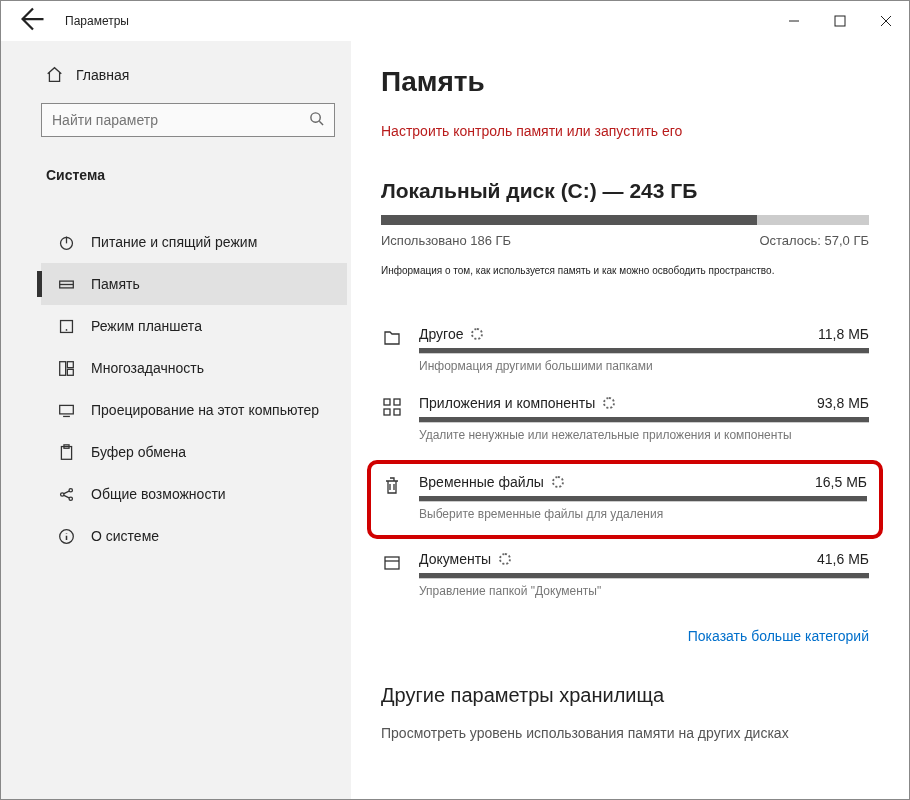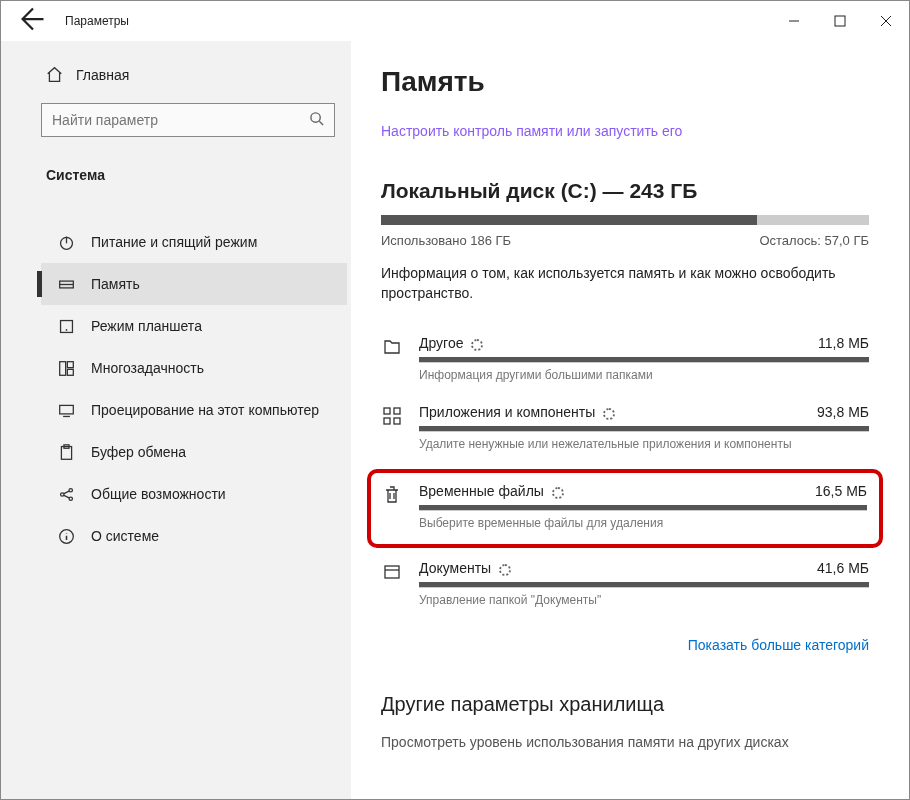--- a/index.html
+++ b/index.html
@@ -18,31 +18,31 @@
   .search input { border: none; outline: none; flex: 1; font-size: 14px; background: transparent; color: #666; }
   .search .sicon { color: #666; font-size: 15px; }
   .section-title { font-size: 14px; font-weight: 600; color: #222; margin-bottom: 20px; padding-left: 5px; }
   .side-item { display: flex; align-items: center; gap: 16px; height: 42px; padding-left: 16px; font-size: 14px; color: #222; position: relative; cursor: default; }
   .side-item.selected::before { content: ""; position: absolute; left: -4px; top: 8px; bottom: 8px; width: 5px; background: #333; }
   .side-item.selected { background: #e1e1e1; }
   .side-item .icon { width: 18px; display: flex; justify-content: center; }
   .side-item .icon svg { width: 17px; height: 17px; color: #333; }
   .content { flex: 1; padding: 25px 40px 0 30px; overflow: hidden; color: #222; }
   .page-title { font-size: 28px; font-weight: 600; margin-bottom: 25px; }
-  .link { color: #8b5cf6; font-size: 14px; margin-bottom: 40px; display: block; }
+  .link { color: #b91c1c; font-size: 14px; margin-bottom: 40px; display: block; }
   .disk-title { font-size: 21px; font-weight: 700; margin-bottom: 12px; }
   .bar { height: 10px; background: #ccc; margin-bottom: 8px; position: relative; }
   .bar .fill { height: 100%; background: #555; width: 77%; }
   .bar-labels { display: flex; justify-content: space-between; font-size: 13px; color: #555; margin-bottom: 16px; }
-  .storage-desc { font-size: 14px; color: #222; margin-bottom: 24px; line-height: 1.4; }
+  .storage-desc { font-size: 10px; color: #222; margin-bottom: 40px; line-height: 1.4; }
   .cat { display: flex; align-items: flex-start; padding: 8px 0 14px 0; position: relative; }
   .cat .cicon { width: 22px; margin-right: 16px; margin-top: 2px; display: flex; justify-content: center; }
   .cat .cicon svg { width: 20px; height: 20px; color: #333; }
   .cat .cbody { flex: 1; }
-  .cat .row1 { display: flex; align-items: flex-end; }
+  .cat .row1 { display: flex; align-items: center; }
   .cat .cname { font-size: 14px; color: #222; }
   .cat .spin { width: 12px; height: 12px; margin-left: 8px; border: 2px dotted #666; border-radius: 50%; }
   .cat .csize { font-size: 14px; color: #222; margin-left: auto; }
   .cat .cbar { height: 5px; background: #555; margin: 6px 0 6px 0; position: relative; }
   .cat .cbar::after { content:""; position:absolute; bottom:-1px; left:0; right:0; height:1px; background:#ccc; }
   .cat .csub { font-size: 12px; color: #777; }
   .cat.highlight { border: 4px solid #d00000; border-radius: 10px; padding: 10px 12px 14px 10px; margin: 4px -14px; }
   .show-more { color: #006fcb; font-size: 14px; margin: 16px 0 40px 0; display: block; text-align: right; }
   .section-head { font-size: 20px; font-weight: 400; margin-bottom: 18px; }
   .other-desc { font-size: 14px; color: #555; }

